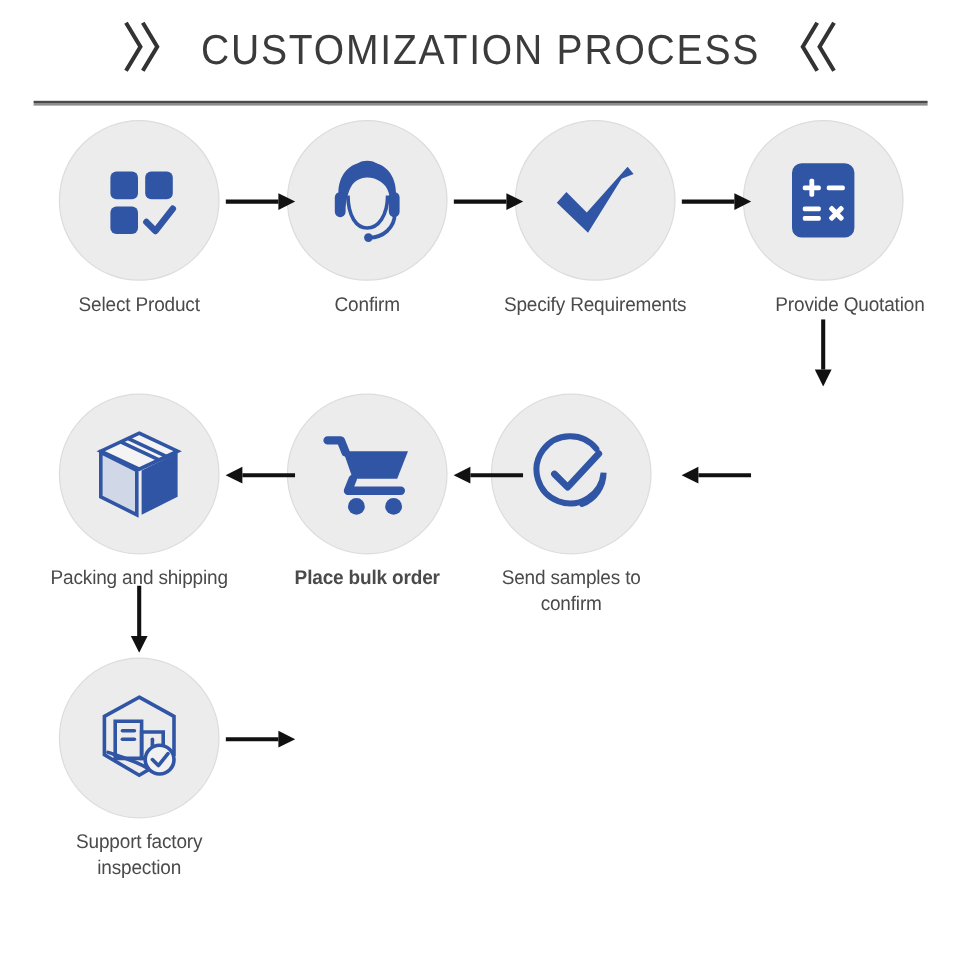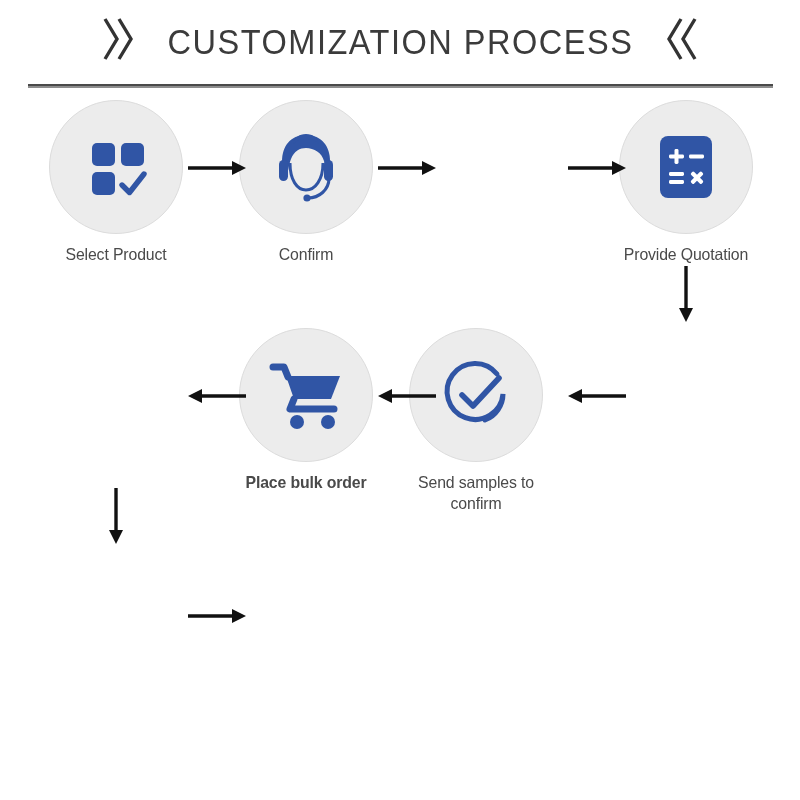--- a/index.html
+++ b/index.html
@@ -147,22 +147,32 @@
           <path d="M62 50 C62 62 52 70 41 70" fill="none" stroke="#3055A5" stroke-width="3.1" stroke-linecap="round"></path>
           <circle cx="40" cy="70" r="3.6" fill="#3055A5"></circle>
 
           <path d="M23 35 C23 52 30 62 39 62 C48 62 56 52 56 35" fill="none" stroke="#3055A5" stroke-width="3"></path>
         </svg>
       </span>
     </div>
     <div class="node-label">Confirm</div>
   </div>
 
-
-  <div class="node" style="left:598px; top:12px;">
+  <div class="node" style="left:408px; top:12px;">
+    <div class="circle">
+      <span>
+        <svg width="80" height="80" viewBox="0 0 80 80" aria-hidden="true">
+          <path d="M8 42 L16 33 L33 50 L67 12 L72 18 L62 22 L34 67 Z" fill="#3055A5"></path>
+        </svg>
+      </span>
+    </div>
+    <div class="node-label">Specify Requirements</div>
+  </div>
+
+  <div class="node" style="left:598px; top:12px;text-align:right;">
     <div class="circle">
       <span>
         <svg width="70" height="70" viewBox="0 0 70 70" aria-hidden="true">
           <rect x="9" y="4" width="52" height="62" rx="8" fill="#3055A5"></rect>
 
           <rect x="18" y="22.5" width="15" height="4" rx="1.4" fill="#ffffff"></rect>
           <rect x="23.5" y="17" width="4" height="15" rx="1.4" fill="#ffffff"></rect>
 
           <rect x="38" y="22.5" width="15" height="4" rx="1.4" fill="#ffffff"></rect>
 
@@ -198,21 +208,66 @@
           <path d="M19 20 h54 l-9 23 h-37 z" fill="#3055A5"></path>
           <path d="M27 43 l-4 10 h44" fill="none" stroke="#3055A5" stroke-width="7" stroke-linecap="round" stroke-linejoin="round"></path>
           <circle cx="30" cy="66" r="7" fill="#3055A5"></circle>
           <circle cx="61" cy="66" r="7" fill="#3055A5"></circle>
         </svg>
       </span>
     </div>
     <div class="node-label">Place bulk order</div>
   </div>
 
-
+  <div class="node" style="left:28px; top:240px;">
+    <div class="circle">
+      <span>
+        <svg width="80" height="80" viewBox="0 0 80 80" aria-hidden="true">
+
+          <path d="M8 22 L38 37 L38 74 L8 59 Z" fill="#3055A5"></path>
+
+          <path d="M72 22 L42 37 L42 74 L72 59 Z" fill="#3055A5"></path>
+
+          <path d="M40 6 L72 21 L40 36 L8 21 Z" fill="#f4f4f4" stroke="#3055A5" stroke-width="3"></path>
+
+          <path d="M25 13.5 L57 28.5" fill="none" stroke="#3055A5" stroke-width="3"></path>
+          <path d="M31 10.5 L63 25.5" fill="none" stroke="#3055A5" stroke-width="3"></path>
+
+          <path d="M8 22 L38 37 L38 74 L8 59 Z" fill="#f4f4f4" opacity="0.82"></path>
+          <path d="M8 22 L38 37 L38 74 L8 59 Z" fill="none" stroke="#3055A5" stroke-width="3"></path>
+        </svg>
+      </span>
+    </div>
+    <div class="node-label">Packing and shipping</div>
+  </div>
+
+  <div class="node" style="left:28px; top:460px;">
+    <div class="circle">
+      <span>
+        <svg width="80" height="80" viewBox="0 0 80 80" aria-hidden="true">
+
+          <path d="M40 6 L69 22 L69 54 L40 71 L11 54 L11 22 Z" fill="none" stroke="#3055A5" stroke-width="3"></path>
+
+          <path d="M20 26 h22 v31 h-22 z" fill="none" stroke="#3055A5" stroke-width="3"></path>
+
+          <path d="M42 35 h18 v22 h-18 z" fill="none" stroke="#3055A5" stroke-width="3"></path>
+
+          <path d="M26 34 h10" stroke="#3055A5" stroke-width="3" stroke-linecap="round"></path>
+          <path d="M26 41 h10" stroke="#3055A5" stroke-width="3" stroke-linecap="round"></path>
+          <path d="M51 41 v10" stroke="#3055A5" stroke-width="3" stroke-linecap="round"></path>
+
+          <path d="M14 52 C26 56 40 60 48 66" fill="none" stroke="#3055A5" stroke-width="3" stroke-linecap="round"></path>
+
+          <circle cx="57" cy="58" r="12" fill="#f1f1f1" stroke="#3055A5" stroke-width="3"></circle>
+          <path d="M51 58 L56 63 L64 53" fill="none" stroke="#3055A5" stroke-width="3" stroke-linecap="round" stroke-linejoin="round"></path>
+        </svg>
+      </span>
+    </div>
+    <div class="node-label">Support factory inspection</div>
+  </div>
 
 
   <div class="arrow" style="left:188px; top:72px;">
     <svg width="58" height="16" viewBox="0 0 58 16" aria-hidden="true">
       <path d="M0 8 H44" stroke="#111111" stroke-width="3.4"></path>
       <path d="M44 1 L58 8 L44 15 Z" fill="#111111"></path>
     </svg>
   </div>
 
   <div class="arrow" style="left:378px; top:72px;">

